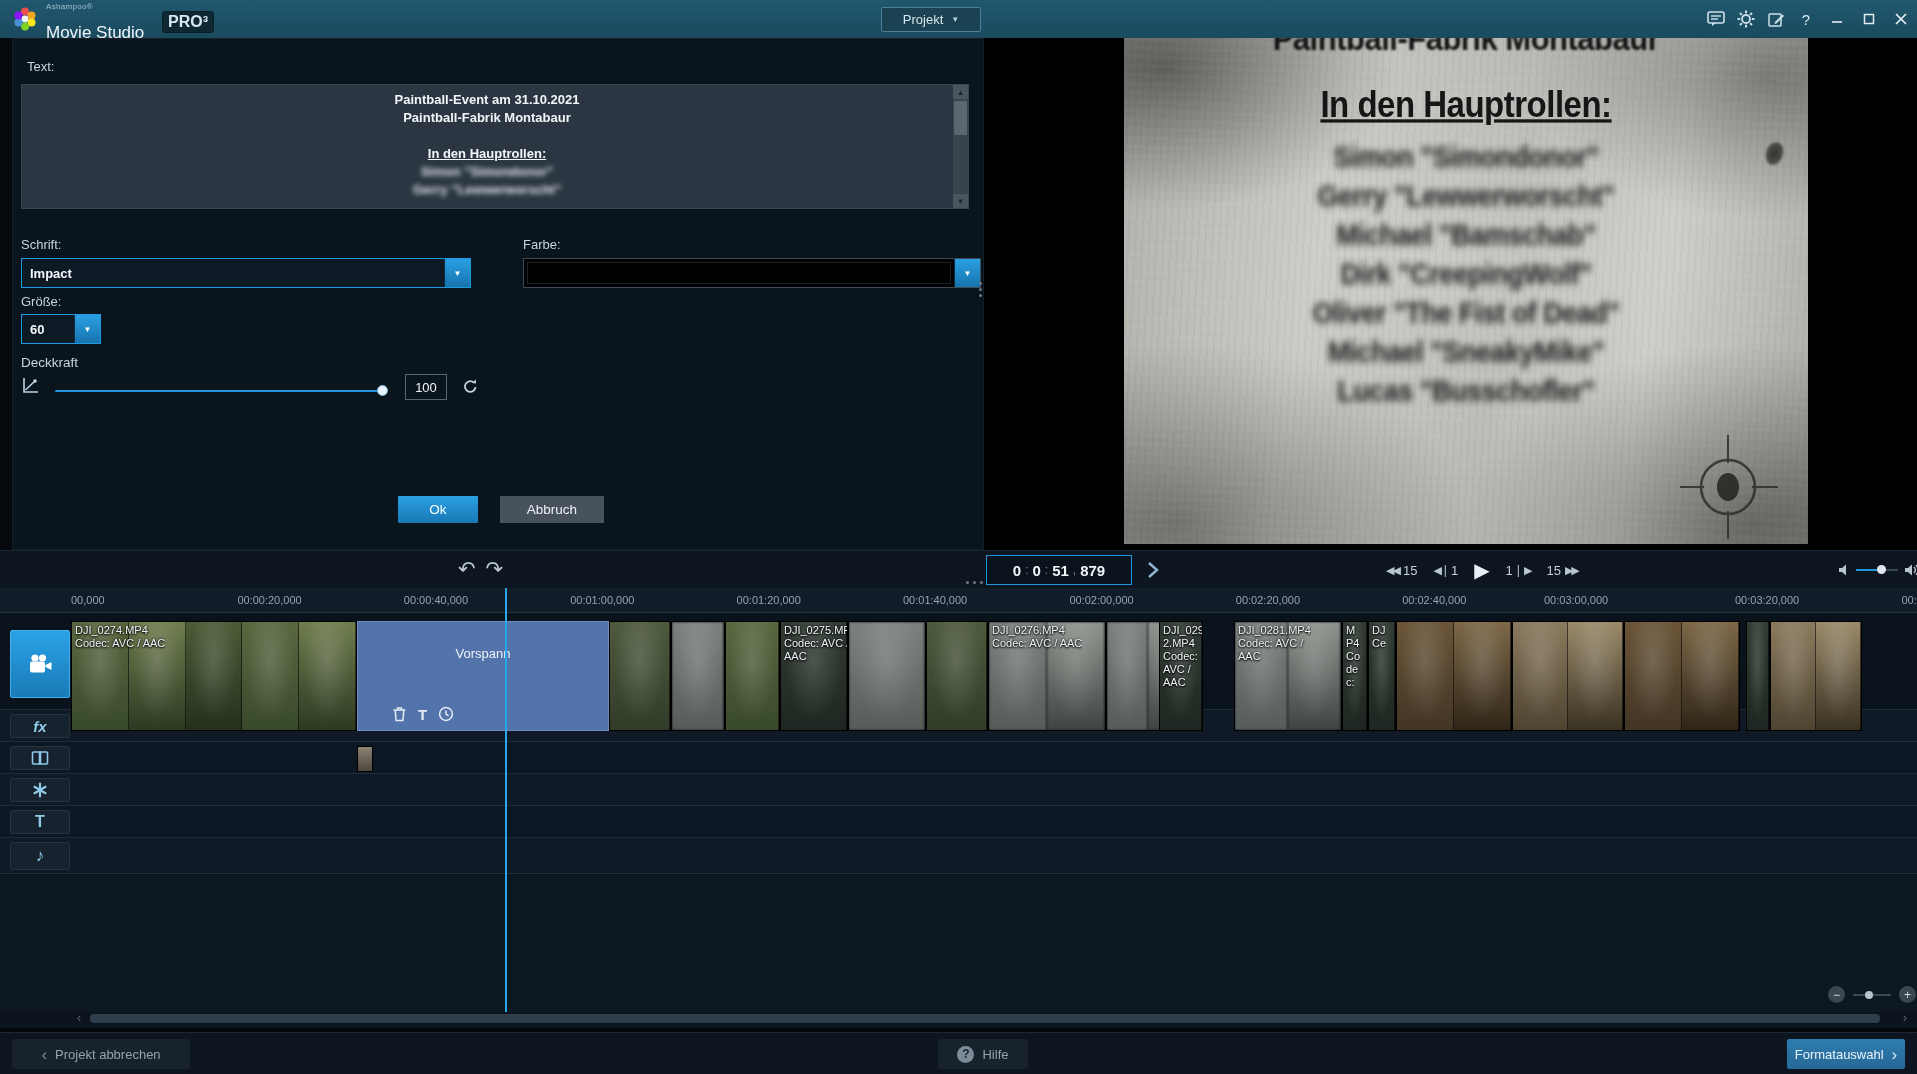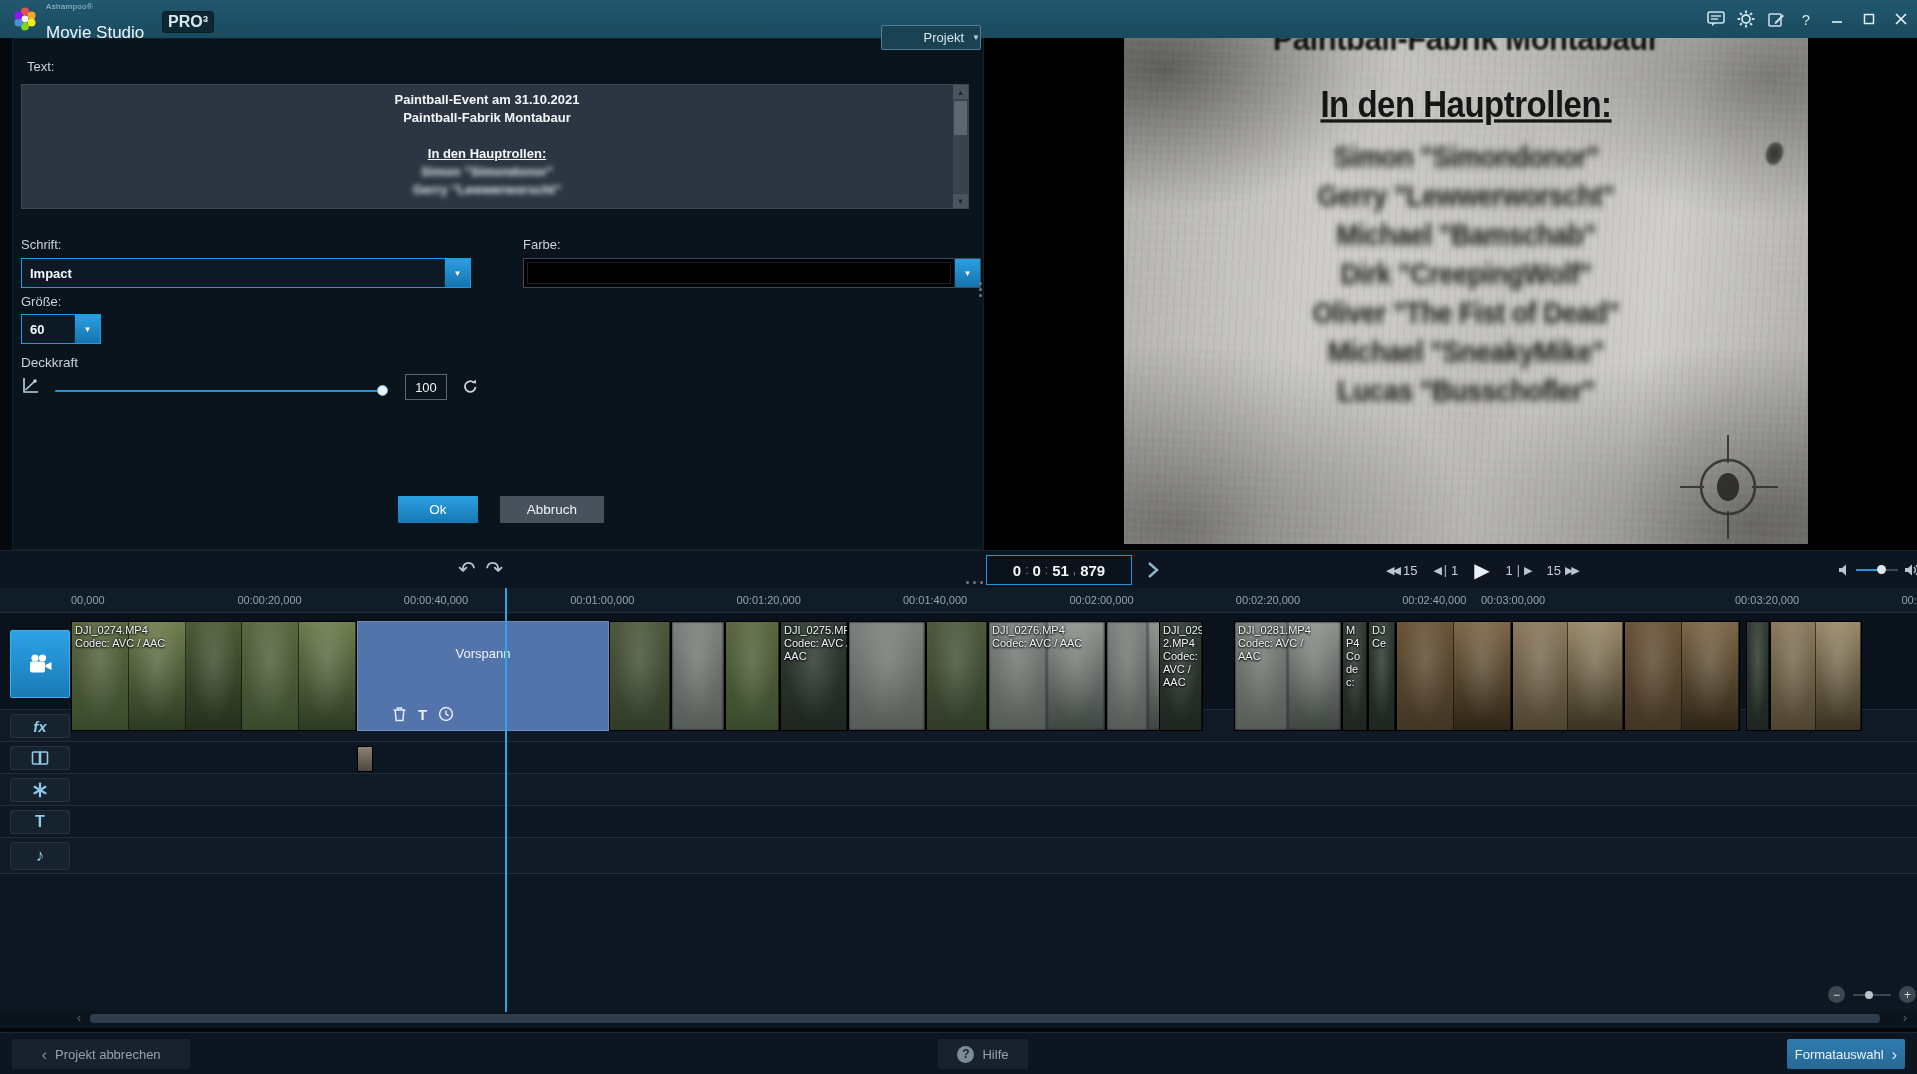--- a/index.html
+++ b/index.html
@@ -10,22 +10,22 @@
 
   
   .titlebar{position:absolute;left:0;top:0;right:0;height:38px;
     background:linear-gradient(#21586f,#1a4a5e);display:flex;align-items:center;z-index:30}
   .logo{position:absolute;left:12px;top:6px;width:26px;height:26px}
   .brandwrap{position:absolute;left:46px;top:3px;line-height:1}
   .brand-small{font-size:8px;color:#9fc3d2;letter-spacing:.3px}
   .app-name{font-size:17px;color:#eef5f9;margin-top:13px}
   .badge{position:absolute;left:162px;top:11px;background:#0e2833;border:1px solid #0a1c24;
     border-radius:3px;color:#d8e8f0;font-size:16px;font-weight:bold;padding:2px 5px;line-height:1}
-  .project-btn{position:absolute;left:881px;top:25px;width:100px;height:25px;background:#1a4253;
-    border:1px solid #4d7f96;border-radius:2px;display:flex;align-items:center;justify-content:flex-end;
+  .project-btn{position:absolute;left:881px;top:7px;width:100px;height:25px;background:#1a4253;
+    border:1px solid #4d7f96;border-radius:2px;display:flex;align-items:center;justify-content:center;
     gap:8px;color:#d5e4ec;font-size:13px;cursor:default}
   .project-btn .caret{font-size:8px;color:#bcd3df}
   .tb-icons{position:absolute;right:0;top:0;height:38px;display:flex;align-items:center}
   .tb-ic{width:30px;height:38px;display:flex;align-items:center;justify-content:center;color:#cfe0ea}
   .tb-ic svg{display:block}
   .tb-help{font-size:15px;color:#d8e6ee}
   .winctl{width:32px}
 
   
   .dialog{position:absolute;left:12px;top:38px;width:972px;height:512px;background:#0a141d;
@@ -421,21 +421,21 @@
   <div class="ruler">
       <span class="ruler-label" style="left: 71px;">00,000</span>
       <span class="ruler-label" style="left: 237.4px;">00:00:20,000</span>
       <span class="ruler-label" style="left: 403.8px;">00:00:40,000</span>
       <span class="ruler-label" style="left: 570.2px;">00:01:00,000</span>
       <span class="ruler-label" style="left: 736.6px;">00:01:20,000</span>
       <span class="ruler-label" style="left: 903px;">00:01:40,000</span>
       <span class="ruler-label" style="left: 1069.4px;">00:02:00,000</span>
       <span class="ruler-label" style="left: 1235.8px;">00:02:20,000</span>
       <span class="ruler-label" style="left: 1402.2px;">00:02:40,000</span>
-      <span class="ruler-label" style="left: 1481px;">00:03:00,000</span>
+      <span class="ruler-label" style="left: 1544px;">00:03:00,000</span>
       <span class="ruler-label" style="left: 1735px;">00:03:20,000</span>
       <span class="ruler-label" style="left: 1901.4px;">00:03:40,0</span>
     </div>
 
   <div class="lane lane-video"></div>
   <div class="lane lane-fx"></div>
   <div class="lane lane-trans"></div>
   <div class="lane lane-obj"></div>
   <div class="lane lane-text"></div>
   <div class="lane lane-music"></div>

